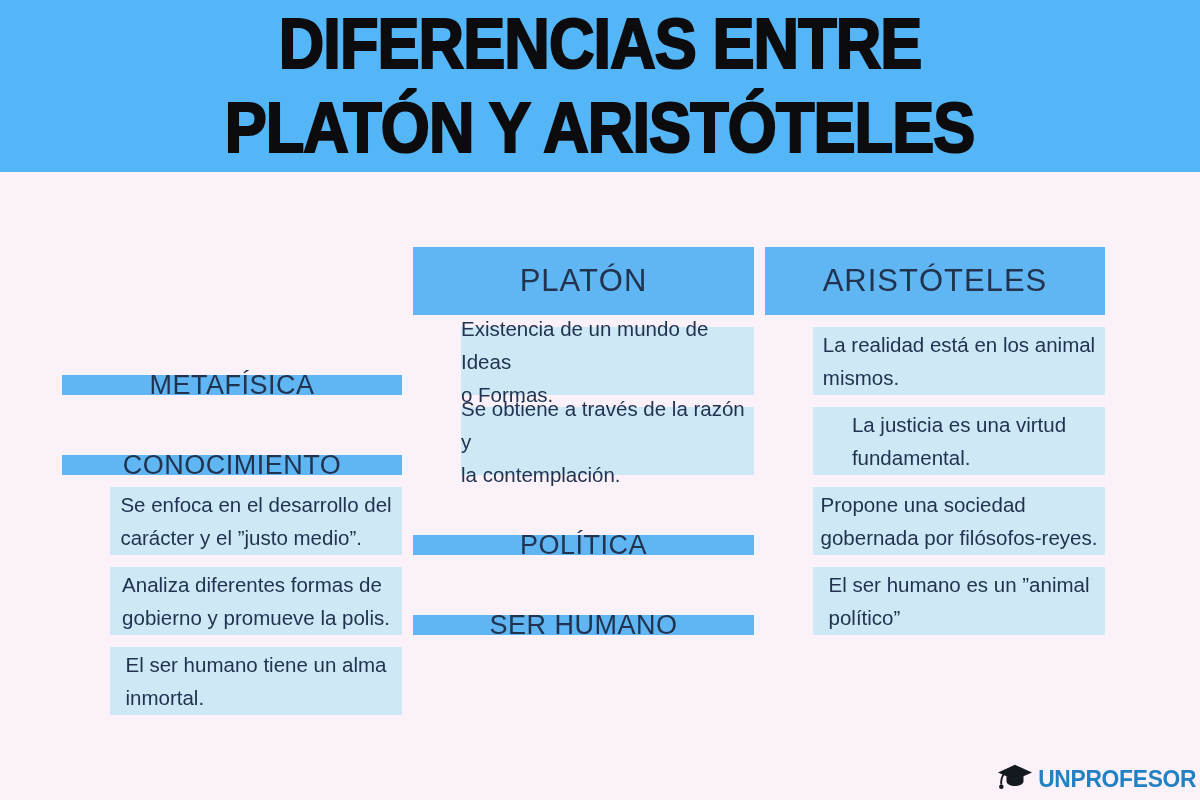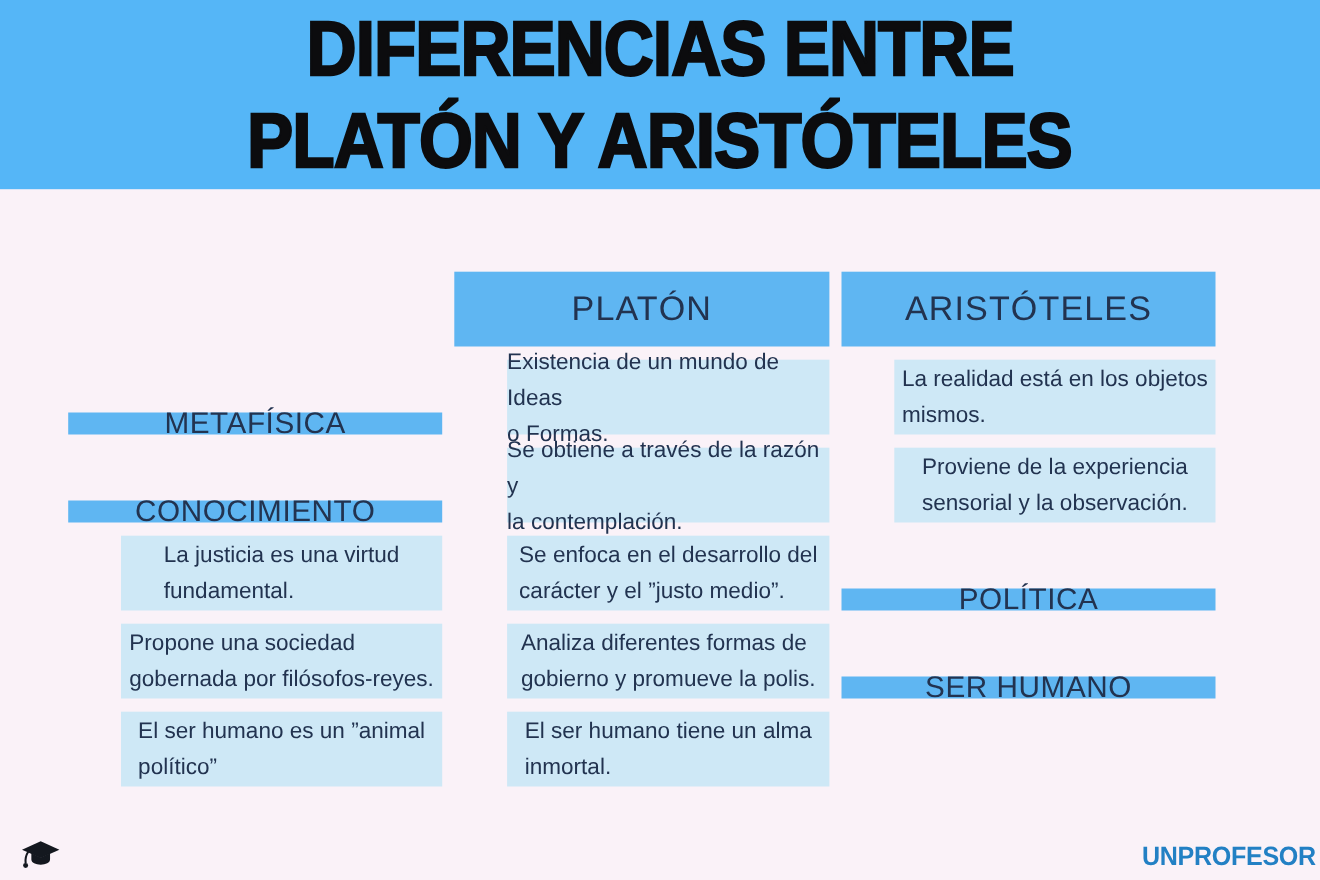--- a/index.html
+++ b/index.html
@@ -64,21 +64,21 @@
     display:flex;align-items:center;justify-content:center;
     text-align:left;
     font-size:20.5px;line-height:33px;
     white-space:pre-line;
     color:var(--text_navy);
     margin-left:48px;
   }
   
   .brand-footer{
     margin-top:44px;
-    display:flex;align-items:center;justify-content:space-between;
+    display:flex;align-items:center;justify-content:flex-end;
     height:40px;
     padding-left:18px;
   }
   .brand-footer svg{display:block;}
   .brand-name{
     font-size:24px;font-weight:800;
     letter-spacing:-0.3px;
     color:var(--brand_blue);
     display:inline-block;
     transform:scaleX(0.95);
@@ -101,28 +101,26 @@
 <main>
   <div class="table-grid">
 
     <div class="corner-spacer"></div>
     <div class="col-header">PLATÓN</div>
     <div class="col-header">ARISTÓTELES</div>
 
     <div class="row-label">METAFÍSICA</div>
     <div class="cell">Existencia de un mundo de Ideas
 o Formas.</div>
-    <div class="cell">La realidad está en los objetos
+    <div class="cell">La realidad está en los animal
 mismos.</div>
 
     <div class="row-label">CONOCIMIENTO</div>
     <div class="cell">Se obtiene a través de la razón y
 la contemplación.</div>
-    <div class="cell">Proviene de la experiencia
-sensorial y la observación.</div>
 
     <div class="cell">La justicia es una virtud
 fundamental.</div>
     <div class="cell">Se enfoca en el desarrollo del
 carácter y el ”justo medio”.</div>
 
     <div class="row-label">POLÍTICA</div>
     <div class="cell">Propone una sociedad
 gobernada por filósofos-reyes.</div>
     <div class="cell">Analiza diferentes formas de

